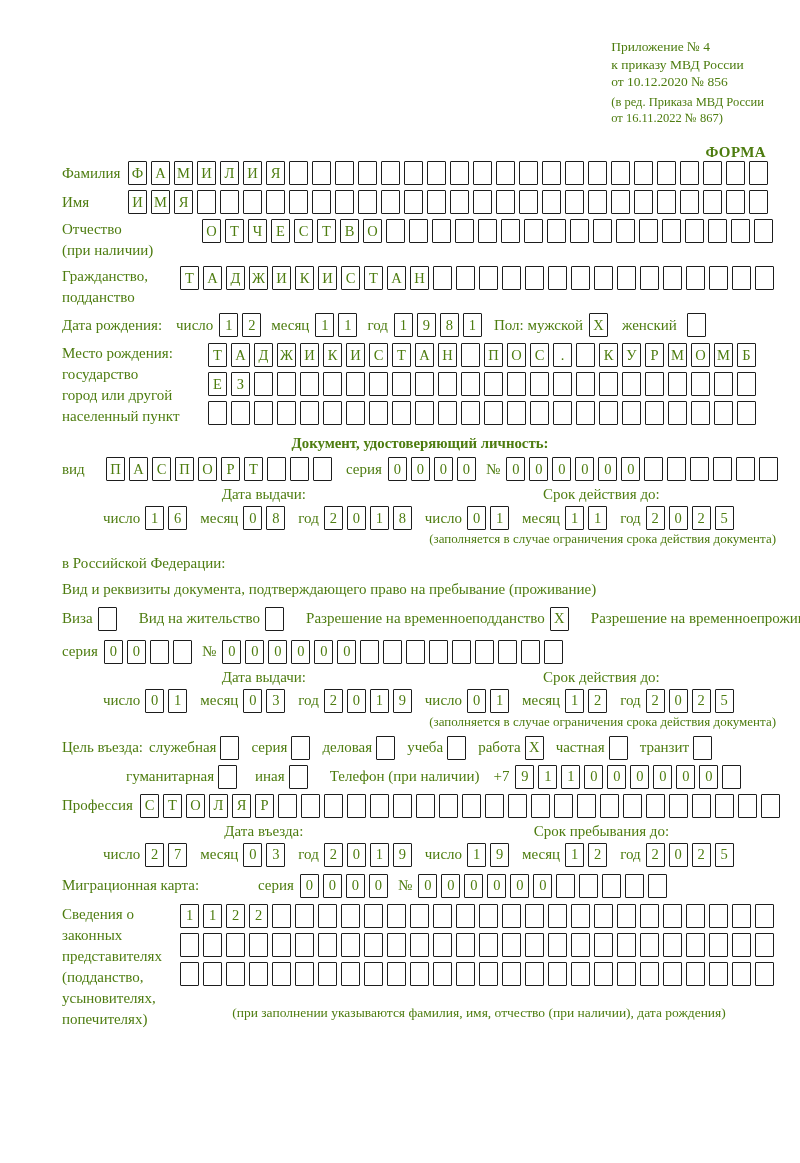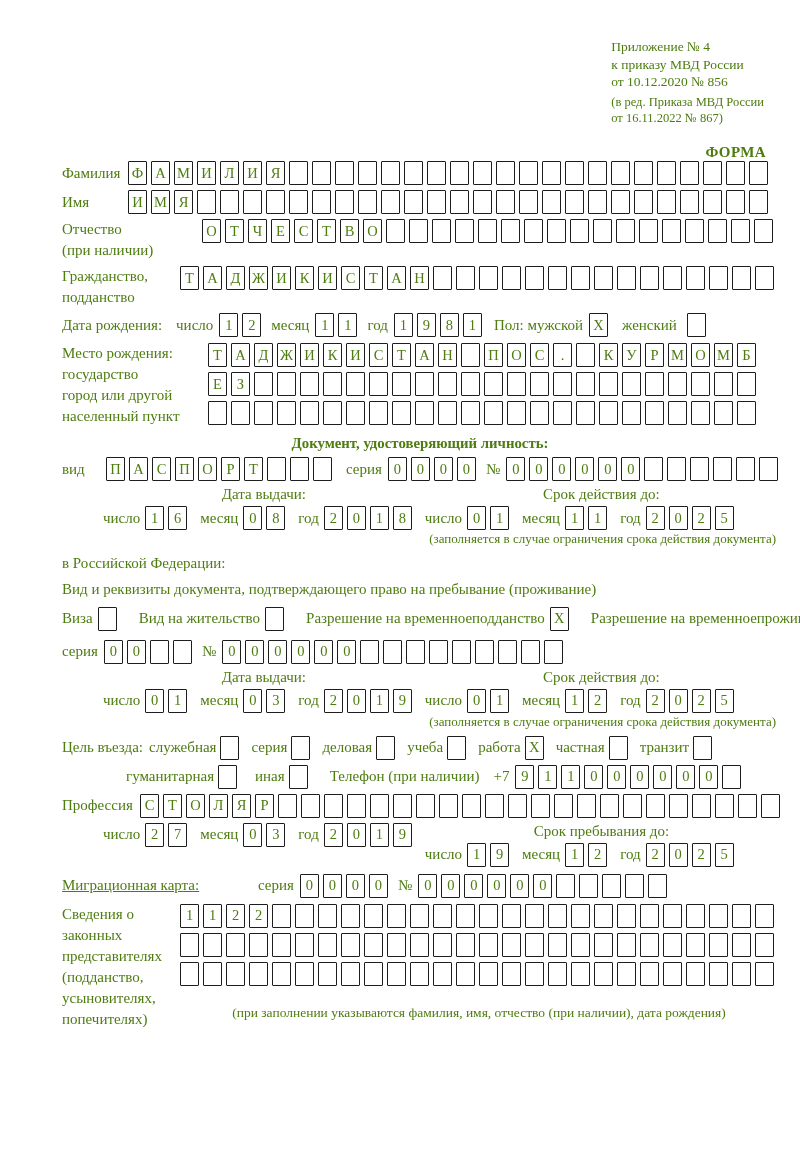--- a/index.html
+++ b/index.html
@@ -14,21 +14,21 @@
   .hdr-sub{font-size:12.5px;margin-top:3px;line-height:1.3;}
   .forma{text-align:right;font-weight:bold;margin:18px 12px 0 0;font-size:15px;letter-spacing:.4px;}
   .title{text-align:center;font-weight:bold;font-size:15.5px;margin-top:13px;line-height:1.55;letter-spacing:.2px;}
   .blank{display:inline-block;width:58px;border-bottom:2.4px solid #3a3a3a;height:14px;margin-left:10px;}
   .sec{font-weight:bold;font-size:14.7px;margin-top:21px;margin-bottom:13px;letter-spacing:.2px;}
   .row{display:flex;align-items:center;margin-bottom:5px;flex-wrap:nowrap;}
   .row.top{align-items:flex-start;}
   .lab{flex:0 0 auto;white-space:nowrap;}
   .lab2{flex:0 0 auto;display:flex;flex-direction:column;line-height:1.4;}
   .w66{width:66px;} .w140{width:140px;} .w118{width:118px;} .w146{width:146px;}
-  .w46{width:44px;} .w72{width:72px;} .w152{width:156px;text-decoration:underline;}
+  .w46{width:44px;} .w72{width:72px;} .w152{width:156px;}
   .g6{margin-left:6px;} .g8{margin-left:8px;} .g10{margin-left:10px;}
   .g14{margin-left:14px;} .g18{margin-left:18px;} .g40{margin-left:40px;} .g64{margin-left:64px;}
   .cells{display:inline-flex;flex-wrap:nowrap;}
   .cell{
     width:19px;height:24px;border:1.9px solid #1d1d1d;border-radius:1px;margin-right:4px;
     display:inline-flex;align-items:center;justify-content:center;
     font-size:14.5px;box-sizing:border-box;flex:0 0 auto;background:#fff;
   }
   .colrows{display:flex;flex-direction:column;}
   .colrows .cells{margin-bottom:5px;}
@@ -621,20 +621,21 @@
         <span class="cell"></span>
         <span class="cell"></span>
         <span class="cell"></span>
         <span class="cell"></span>
         <span class="cell"></span>
       </span>
   </div>
 
   <div class="dates">
     <div class="dl">
+      <div class="dhead">Дата въезда:</div>
       <div class="dvals">
         <span class="lab">число</span>
         <span class="cells">
             <span class="cell">2</span>
             <span class="cell">7</span>
           </span>
         <span class="lab">месяц</span>
         <span class="cells">
             <span class="cell">0</span>
             <span class="cell">3</span>

